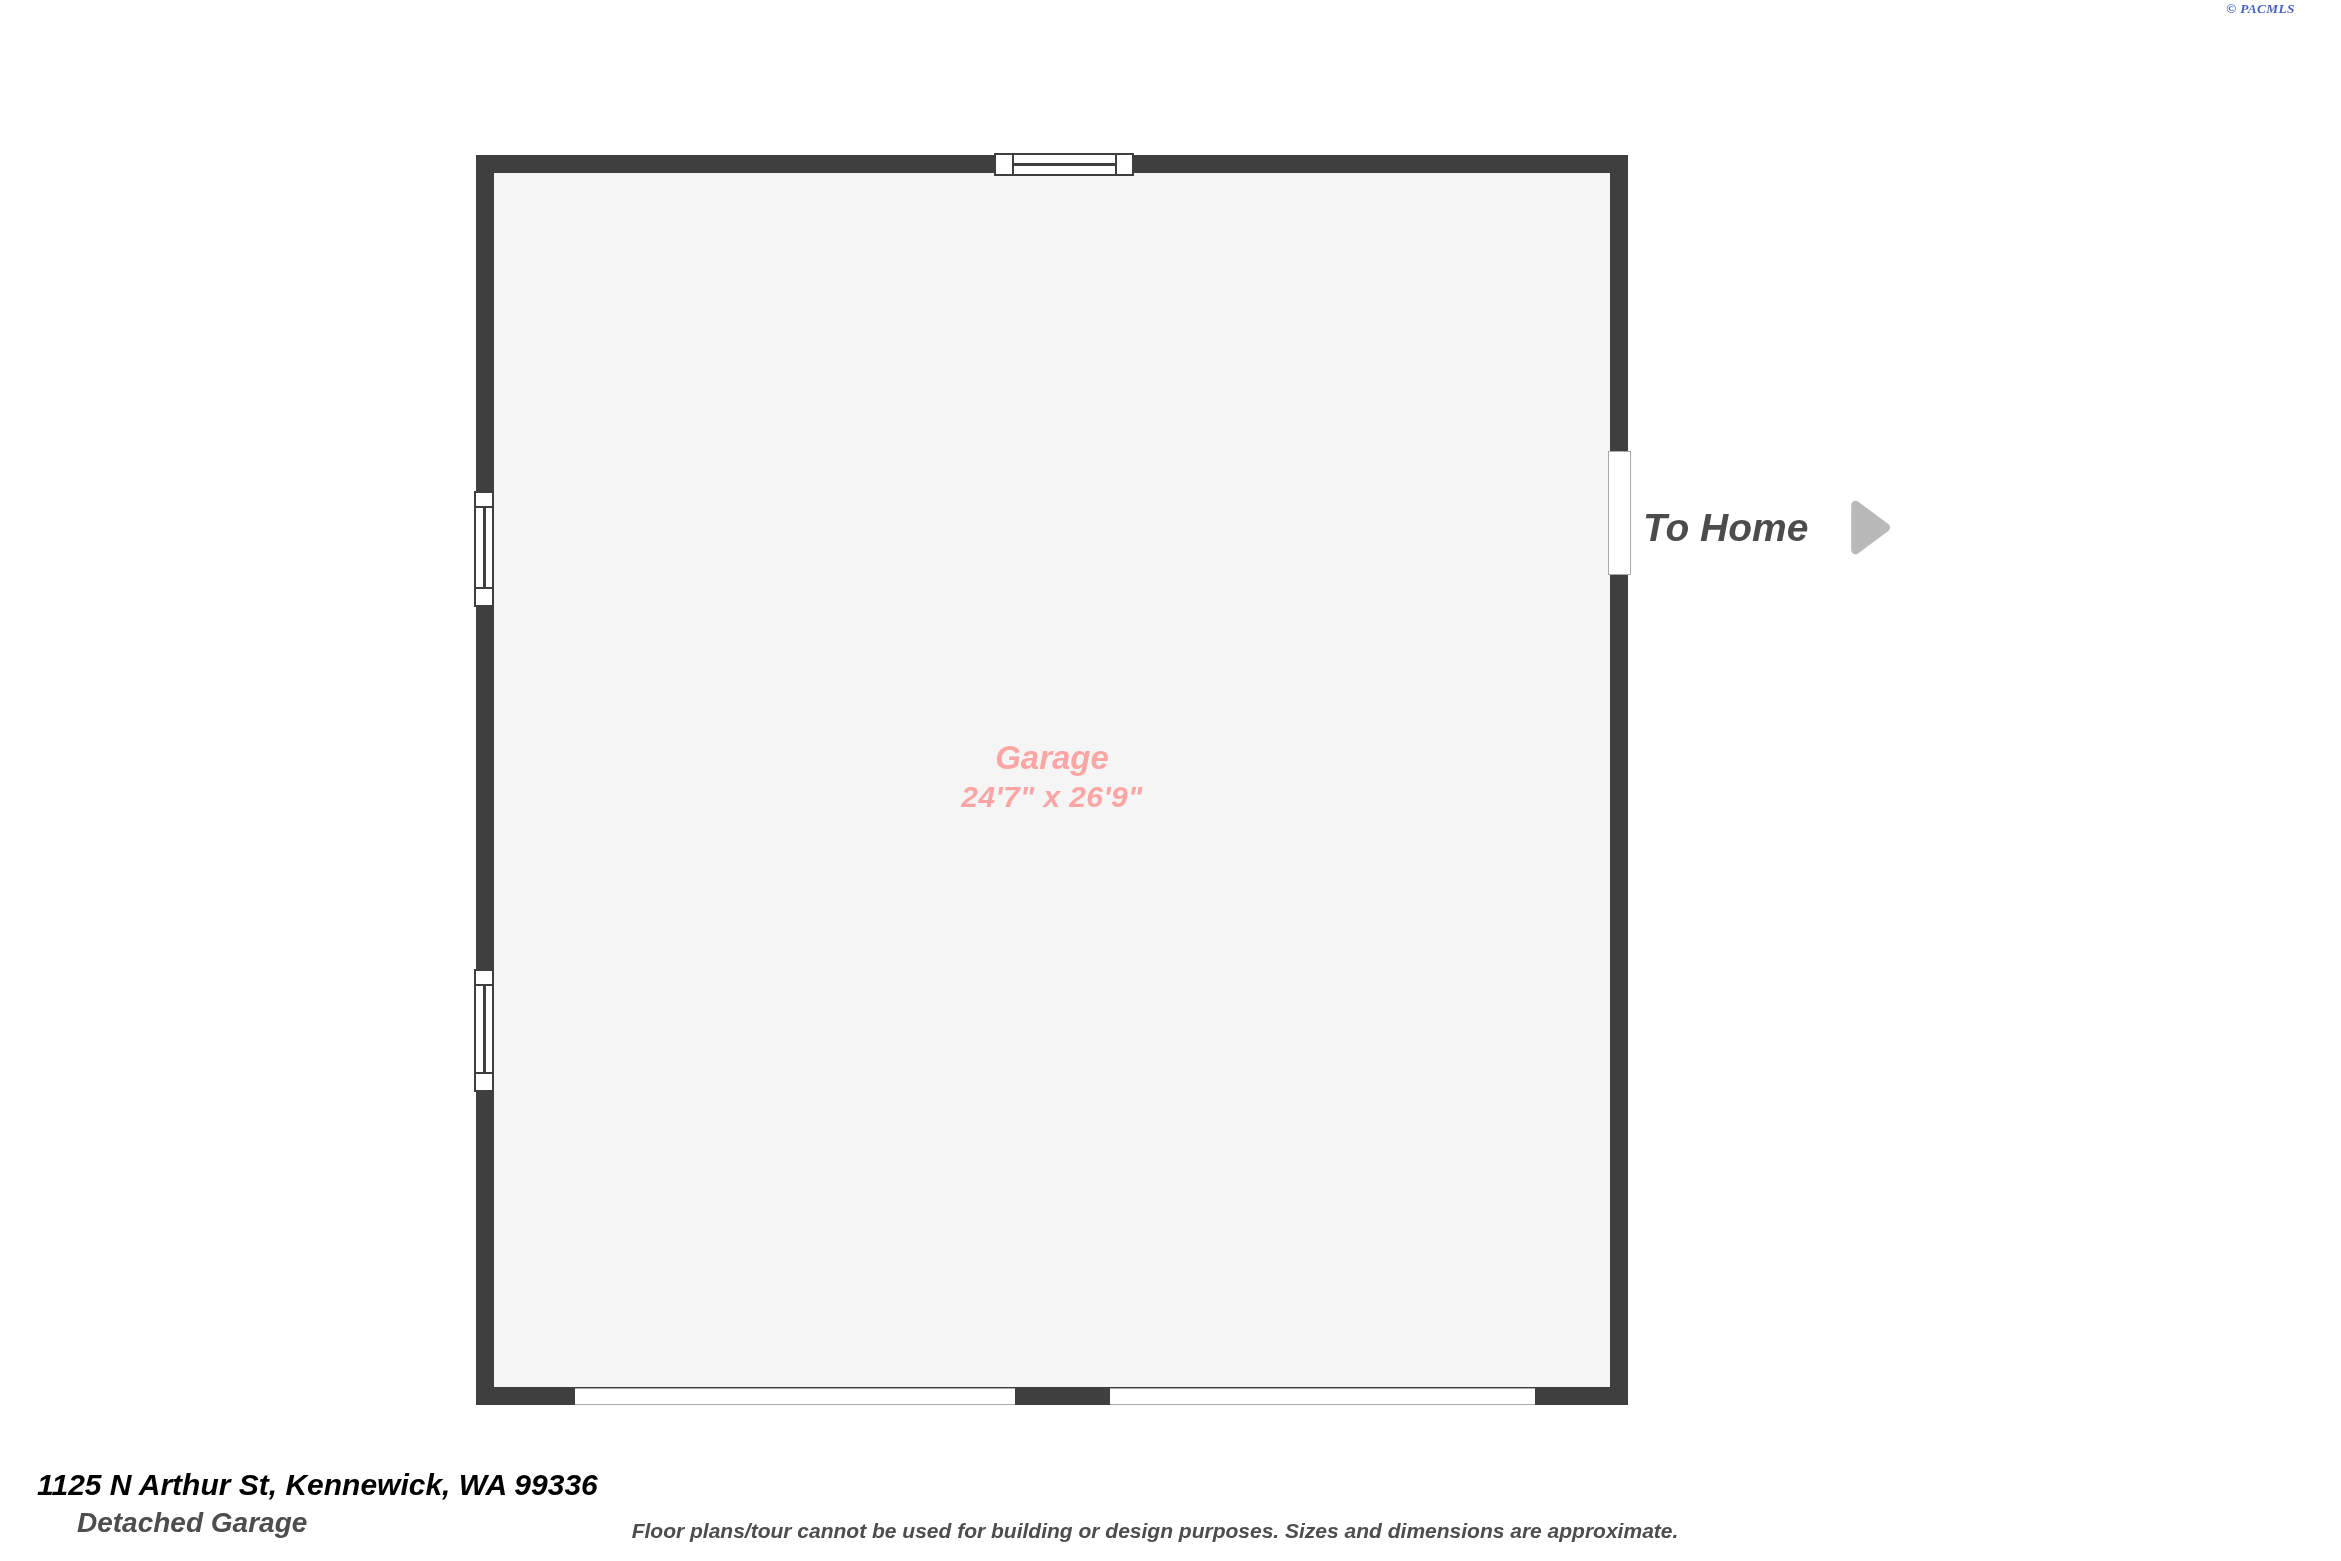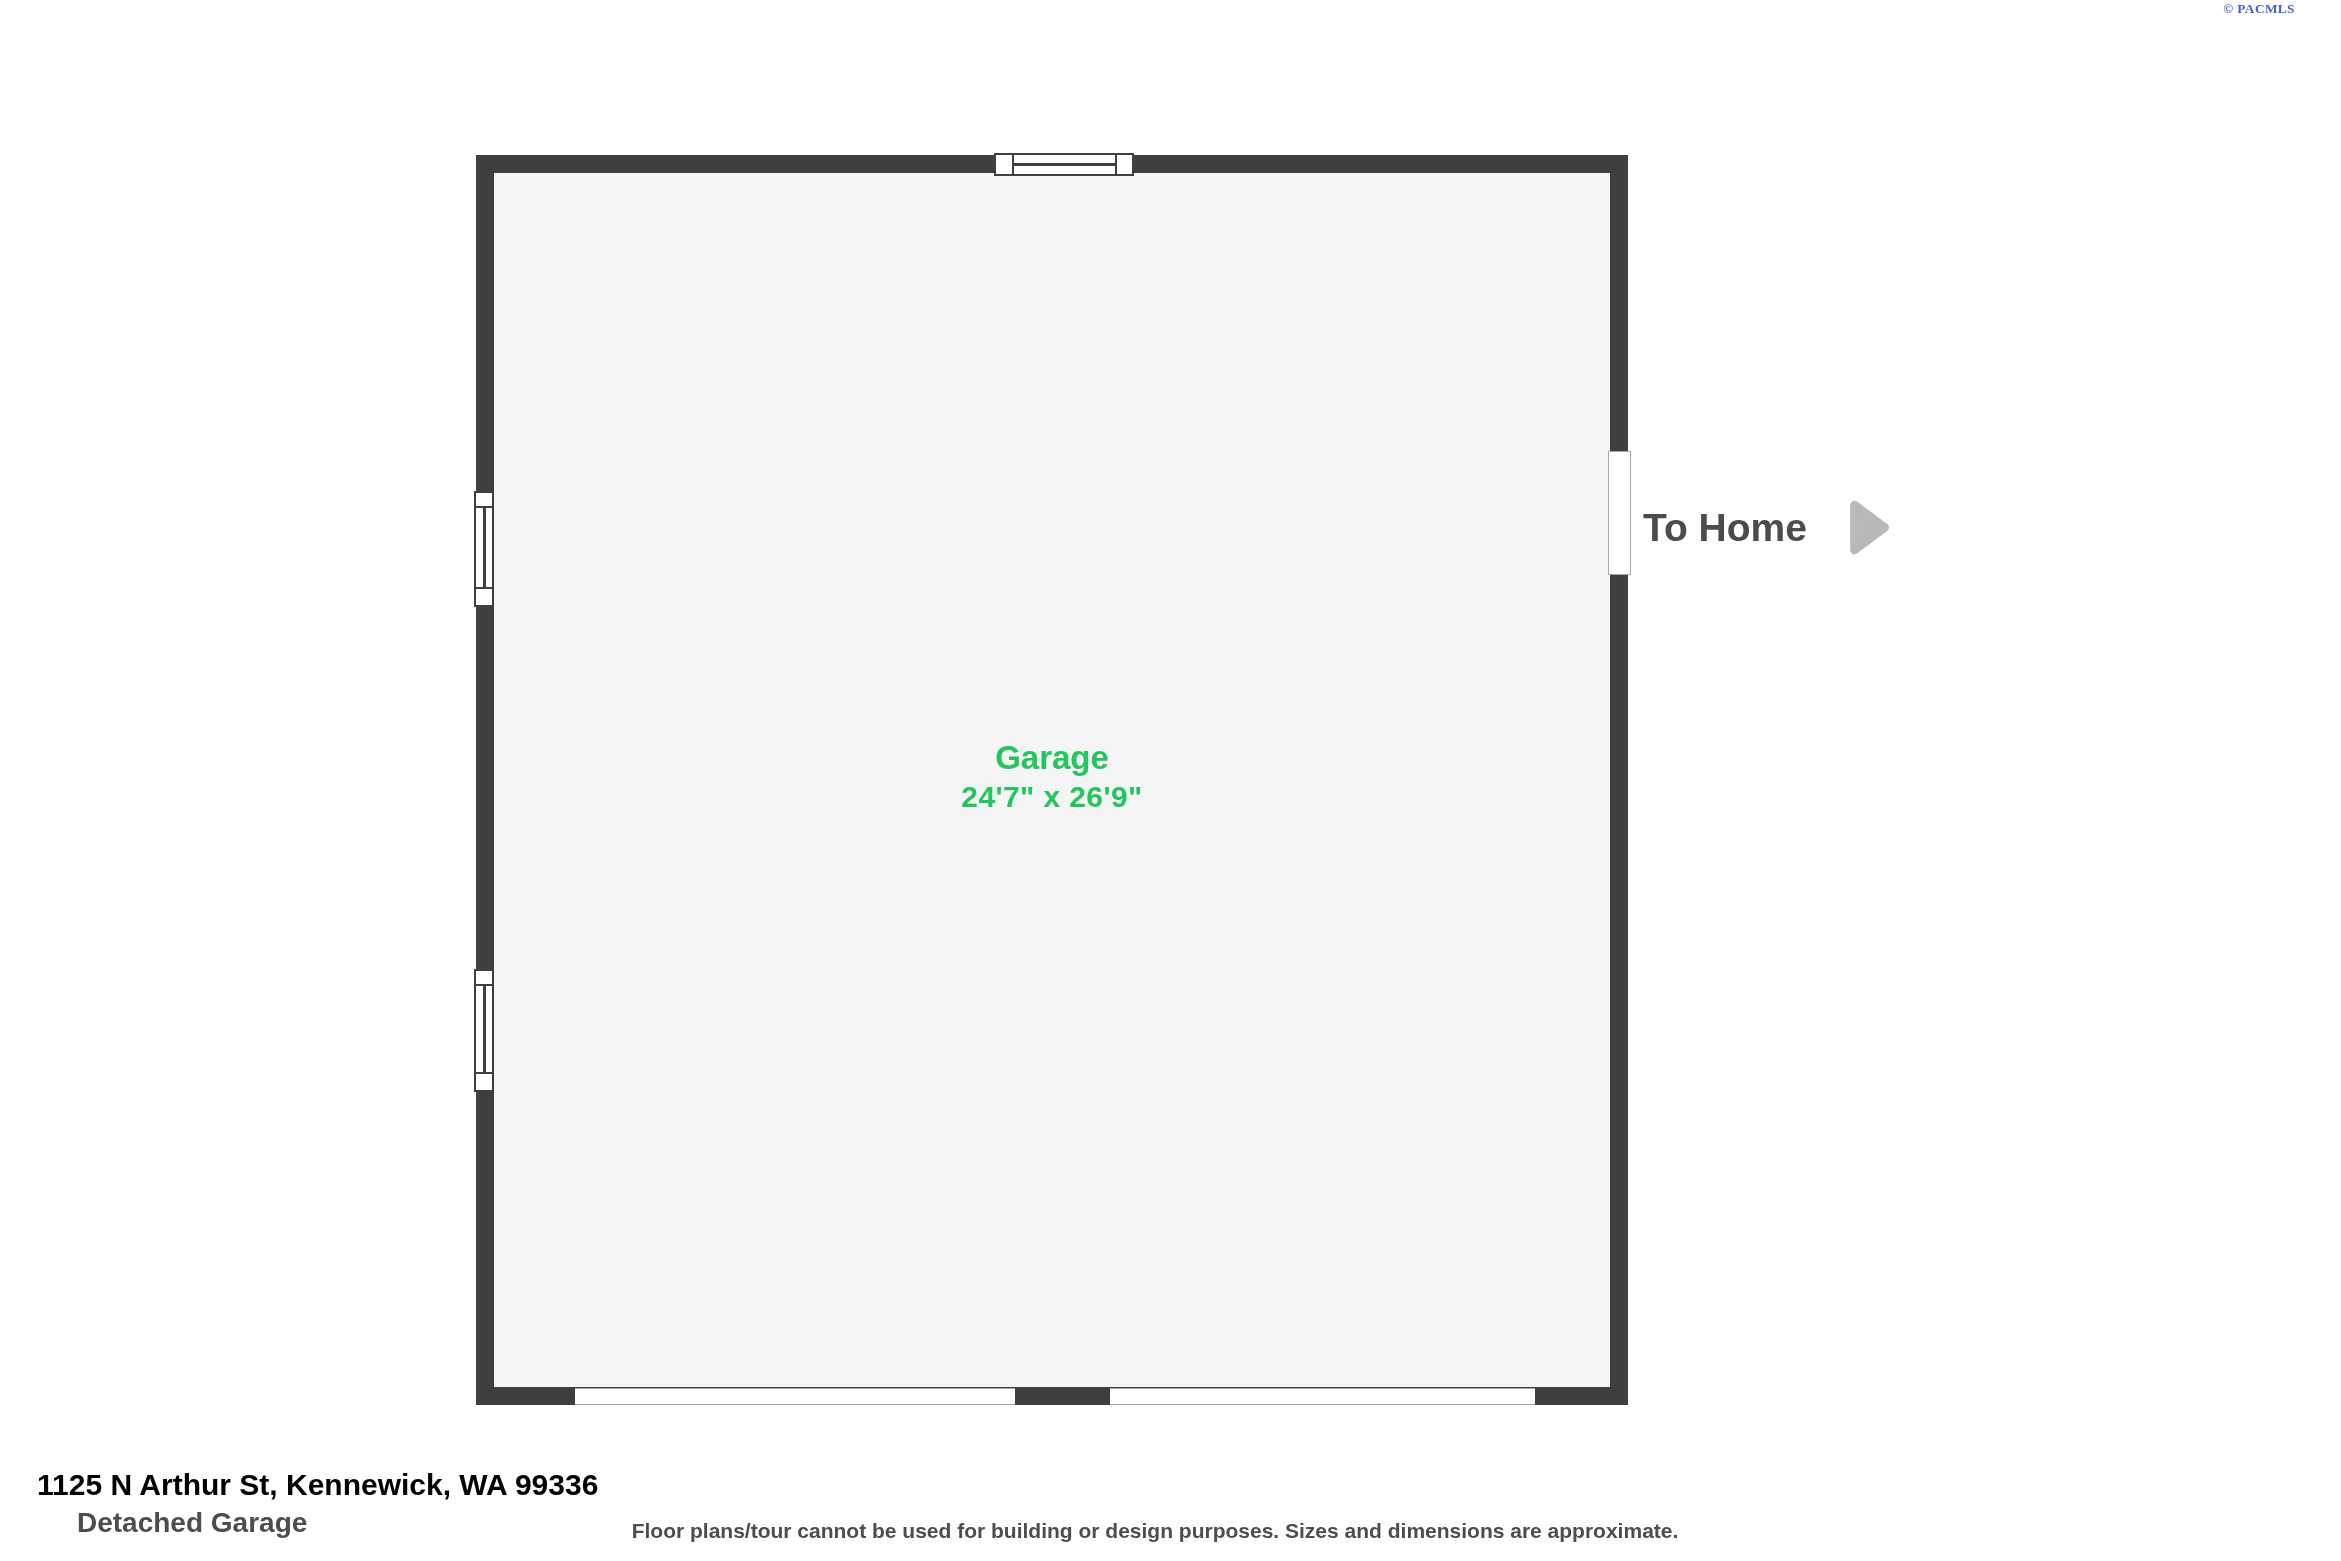--- a/index.html
+++ b/index.html
@@ -3,21 +3,21 @@
 <meta charset="utf-8">
 <style>
   html, body {
     margin: 0; padding: 0;
     width: 2342px; height: 1561px;
     background: #ffffff;
     font-family: "Liberation Sans", sans-serif;
     position: relative;
     overflow: hidden;
   }
-  .canvas { position: absolute; inset: 0; width: 2298px; height: 1561px; }
+  .canvas { position: absolute; inset: 0; width: 2298px; height: 1561px; font-style: italic; }
 
   
   .copyright {
     position: absolute; top: 0.8px; right: 3.1px;
     font-family: "Liberation Serif", serif;
     font-size: 13.3px; font-weight: bold;
     color: #4560c6; letter-spacing: 0.4px;
   }
 
   
@@ -62,21 +62,21 @@
     background: #ffffff;
     border-top: 1.6px solid #a9a9a9; border-bottom: 1.6px solid #a9a9a9;
     box-sizing: border-box;
   }
   .gd-left  { left: 99px; width: 440px; }
   .gd-right { left: 634px; width: 425px; }
 
   
   .room-label {
     position: absolute; left: 0; right: 0; top: 584px;
-    text-align: center; color: #22c55e;
+    text-align: center; color: #fca5a5;
     text-shadow: 0 0 4.7px #f5f5f5, 0 0 7.8px #f5f5f5;
   }
   .room-name { font-size: 33px; font-weight: bold; line-height: 1.15; }
   .room-dims { font-size: 30px; font-weight: bold; line-height: 1.1; margin-top: 3.1px; letter-spacing: 0.4px; }
 
   
   .to-home {
     position: absolute; left: 1643px; top: 498px;
     display: flex; align-items: center; gap: 42px;
     cursor: pointer;

